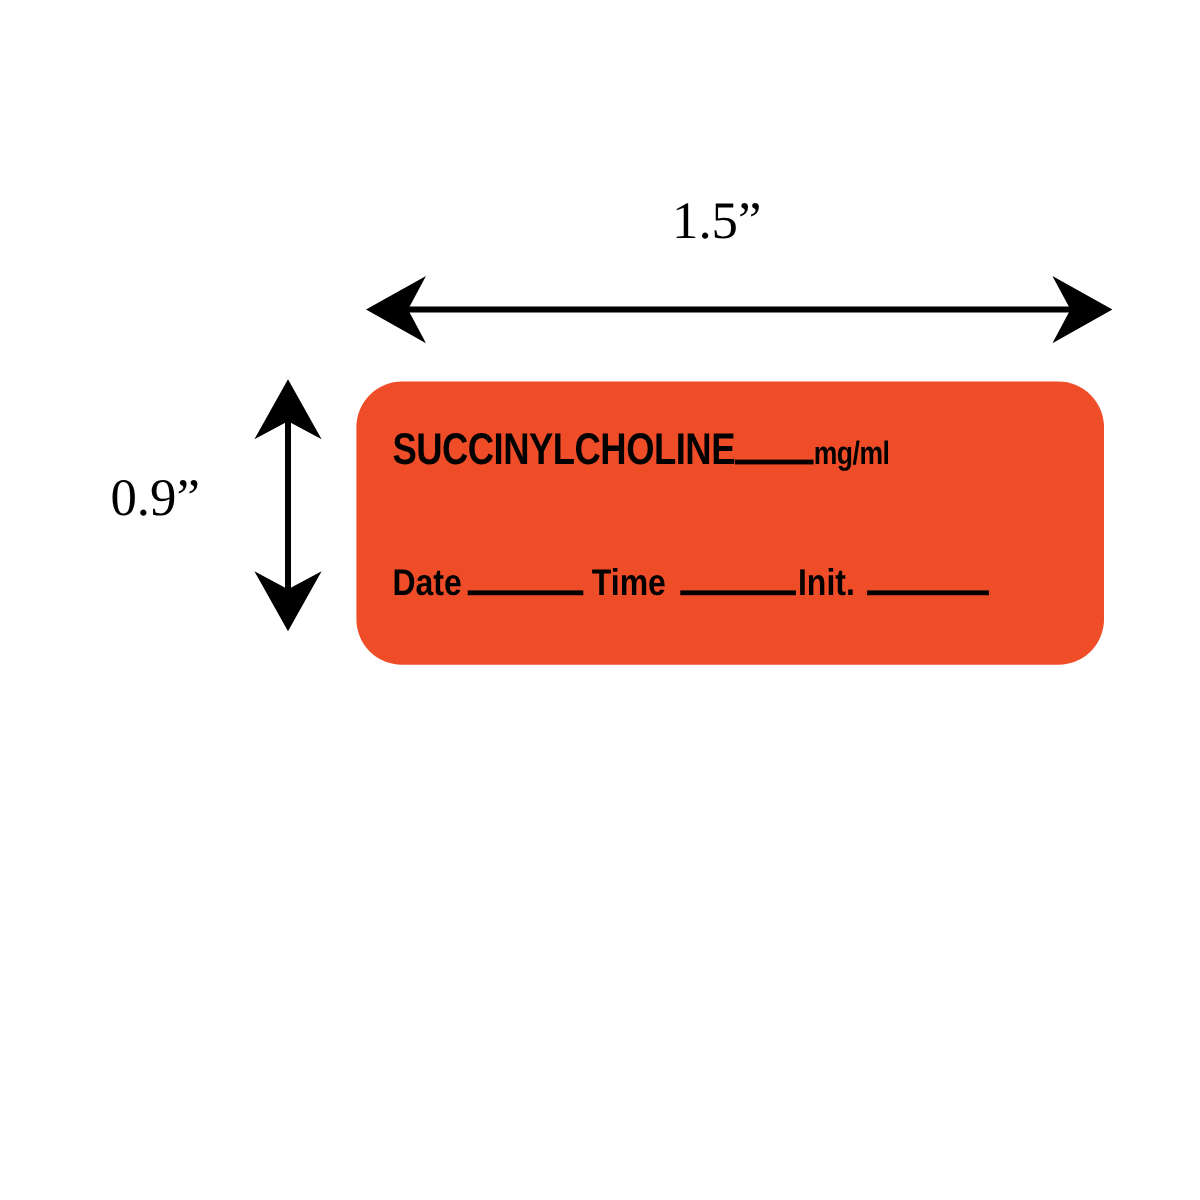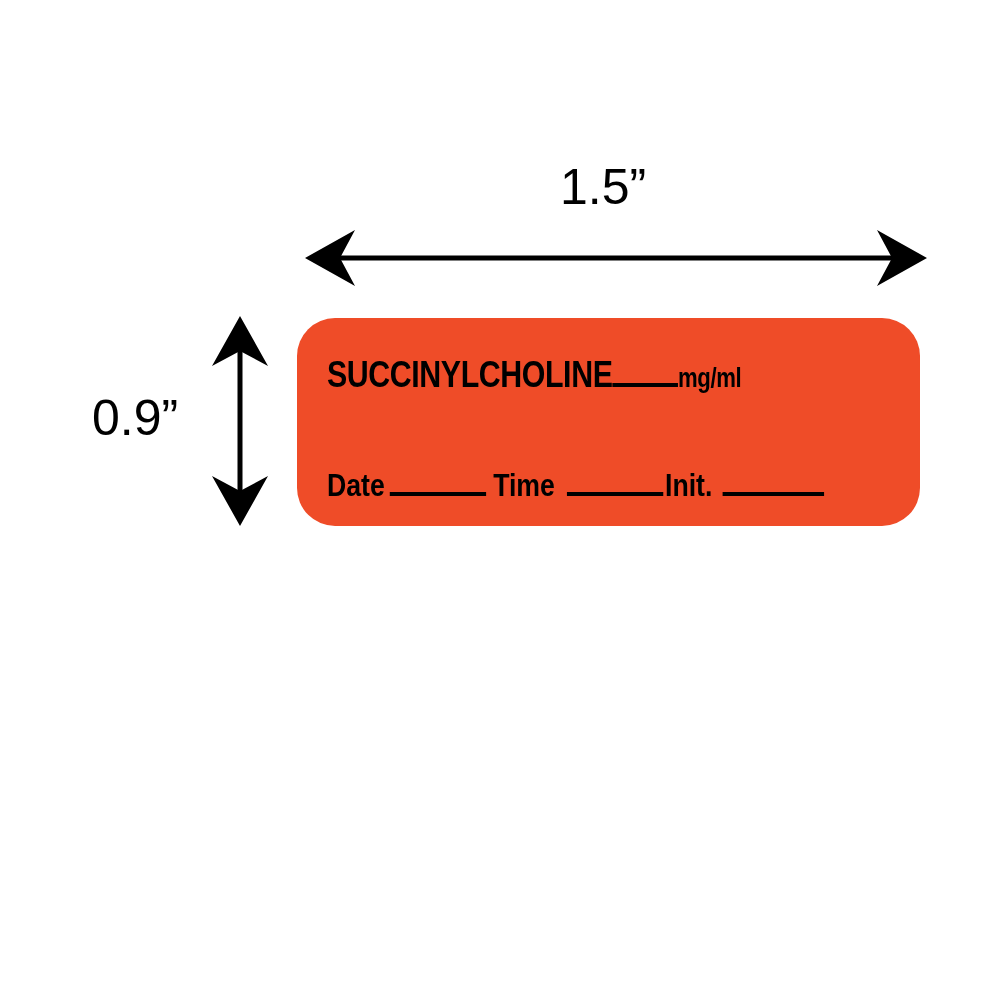--- a/index.html
+++ b/index.html
@@ -1,28 +1,28 @@
 <!DOCTYPE html>
 <html><head>
 <meta charset="utf-8">
 <style>
   html, body { margin: 0; padding: 0; }
   body {
     width: 1000px; height: 1000px; background: #ffffff; position: relative; overflow: hidden;
     font-family: "Liberation Sans", sans-serif;
   }
   .dim-text {
-    position: absolute; color: #000; font-family: Liberation Sans, sans-serif;
-    font-size: 50px; font-weight: normal; line-height: 1;
+    position: absolute; color: #000; font-family: Liberation Serif, serif;
+    font-size: 44px; font-weight: normal; line-height: 1;
   }
   #width-dim-label { left: 560px; top: 162px; }
   #height-dim-label { left: 92px; top: 393px; }
   svg.arrows { position: absolute; left: 0; top: 0; }
   .label {
-    position: absolute; left: 297px; top: 318px; width: 623px; height: 208px;
+    position: absolute; left: 297px; top: 318px; width: 623px; height: 236px;
     background: #ef4c28; border-radius: 38px;
   }
   .label-line {
     position: absolute; left: 30px; color: #000; font-weight: bold;
     font-family: "Liberation Sans", sans-serif; white-space: nowrap;
     transform-origin: left bottom;
   }
   .line1 { top: 36px; font-size: 37px; letter-spacing: -0.5px; transform: scaleX(0.82); }
   .line1 .small { font-size: 27px; }
   .line2 { top: 150px; font-size: 31px; transform: scaleX(0.86); }

